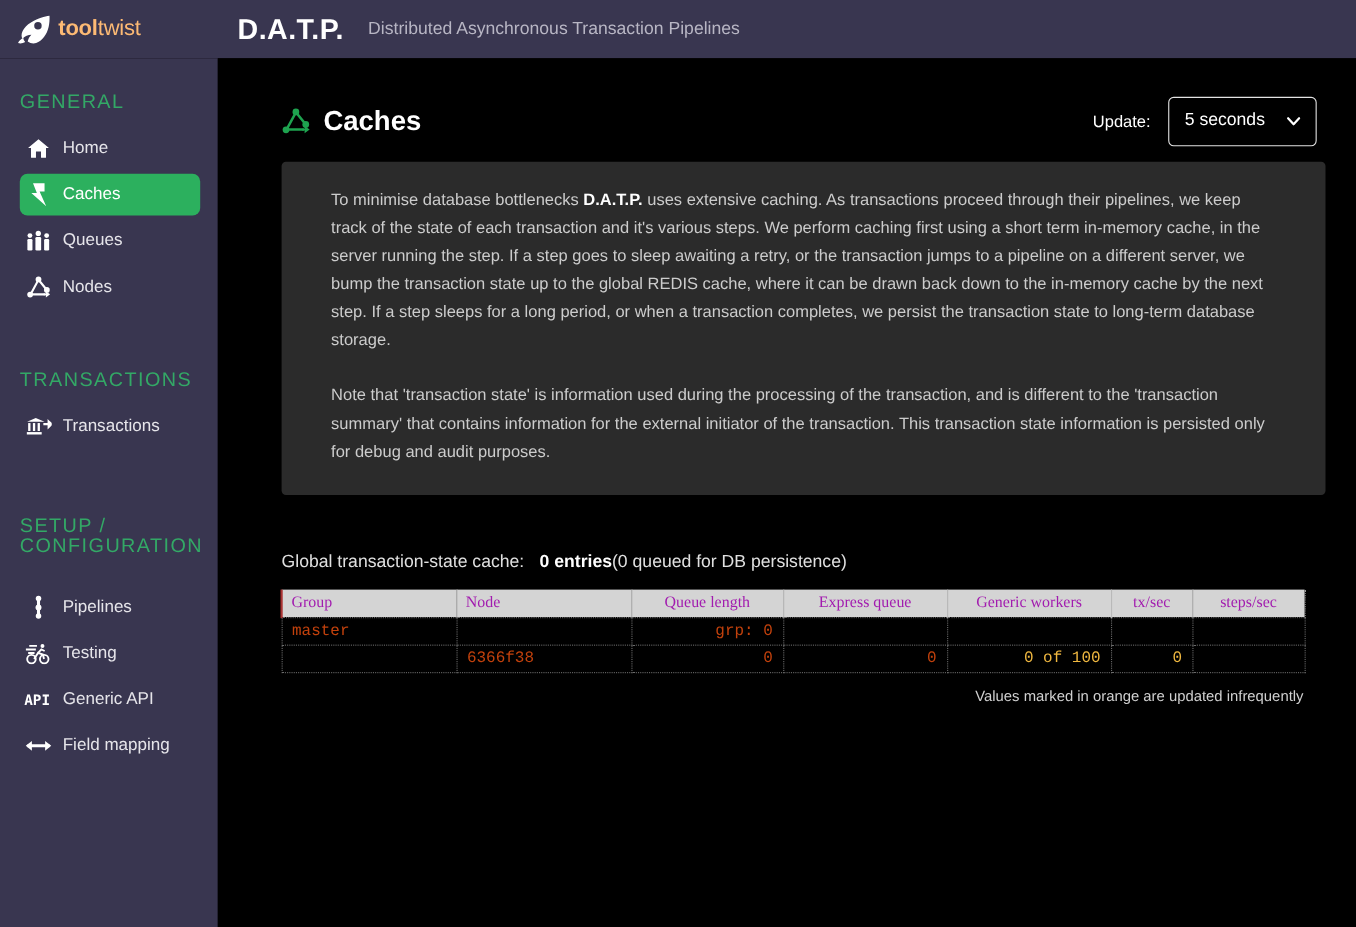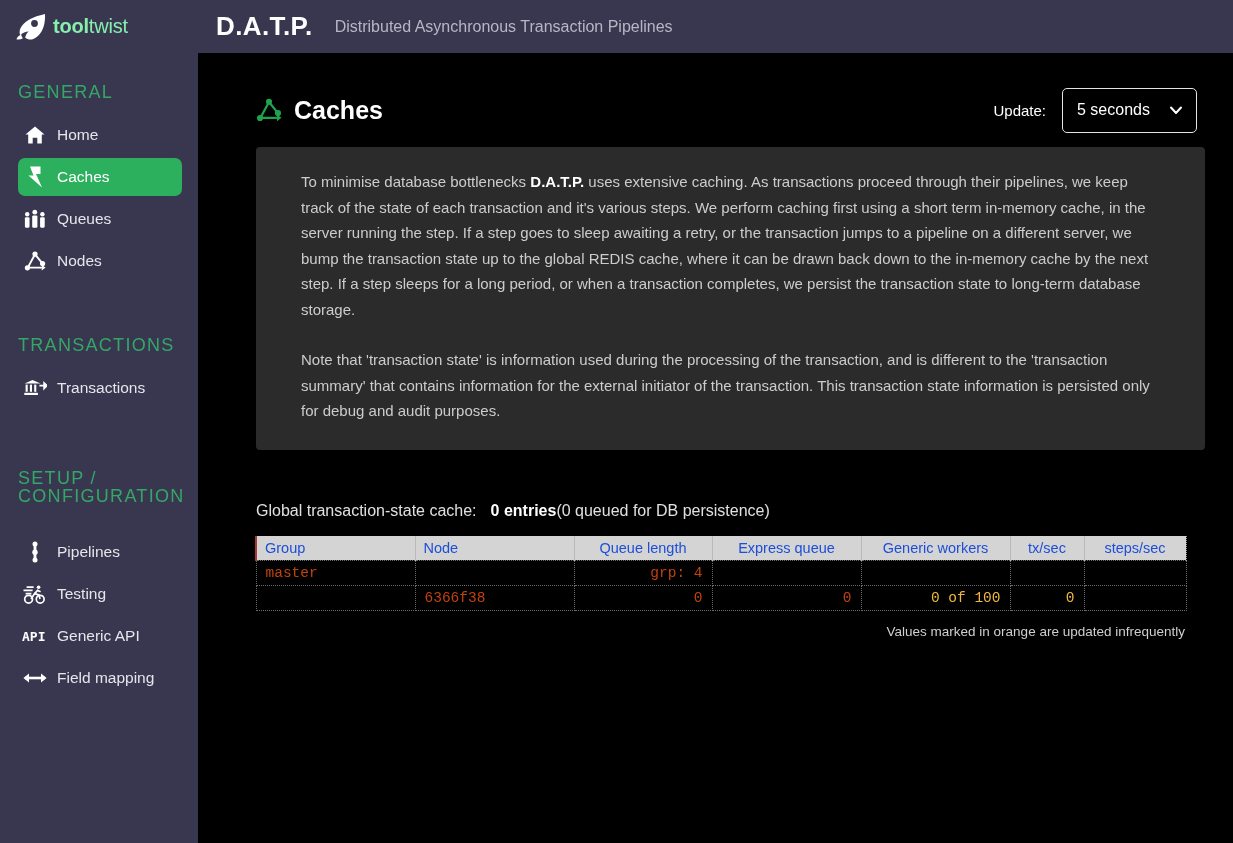--- a/index.html
+++ b/index.html
@@ -31,21 +31,21 @@
   }
   .logo-wrap {
     width: 198px;
     height: 53px;
     display: flex;
     align-items: center;
     padding-left: 16px;
   }
   .logo-mark { width: 30px; height: 26px; flex: none; margin-right: 7px; }
   .logo-text {
-    color: #86efac;
+    color: #fdba74;
     font-size: 20px;
     letter-spacing: -0.2px;
     white-space: nowrap;
   }
   .logo-text b { font-weight: bold; }
   .logo-text span { font-weight: 300; }
 
   .brand-abbrev {
     color: #ffffff;
     font-size: 26px;
@@ -195,28 +195,29 @@
 
   
   .table-wrap { margin: 16px 48px 0 57px; }
   table.caches {
     width: 930px;
     border-collapse: collapse;
     table-layout: fixed;
   }
   table.caches thead th {
     background: #d4d4d4;
-    color: #1d4ed8;
+    color: #a21caf;
     font-size: 14.5px;
     font-weight: 400;
     text-align: left;
     padding: 4px 8px;
     height: 23px;
     border-right: 1px dotted #9a9a9a;
     border-left: 1px solid #b9b9b9;
+    font-family: Liberation Serif, serif;
   }
   table.caches thead th:first-child { border-left: 2px solid #a33; }
   table.caches thead th.num { text-align: center; }
 
   table.caches tbody td {
     background: #000000;
     color: #c2410c;
     font-family: "Liberation Mono", monospace;
     font-size: 14.5px;
     padding: 4px 9px;
@@ -431,21 +432,21 @@
             <th class="num">Express queue</th>
             <th class="num">Generic workers</th>
             <th class="num">tx/sec</th>
             <th class="num">steps/sec</th>
           </tr>
         </thead>
         <tbody>
           <tr>
             <td>master</td>
             <td></td>
-            <td class="right">grp: 4</td>
+            <td class="right">grp: 0</td>
             <td class="right"></td>
             <td class="orange"></td>
             <td class="orange"></td>
             <td class="right"></td>
           </tr>
           <tr>
             <td></td>
             <td>6366f38</td>
             <td class="right">0</td>
             <td class="right">0</td>

